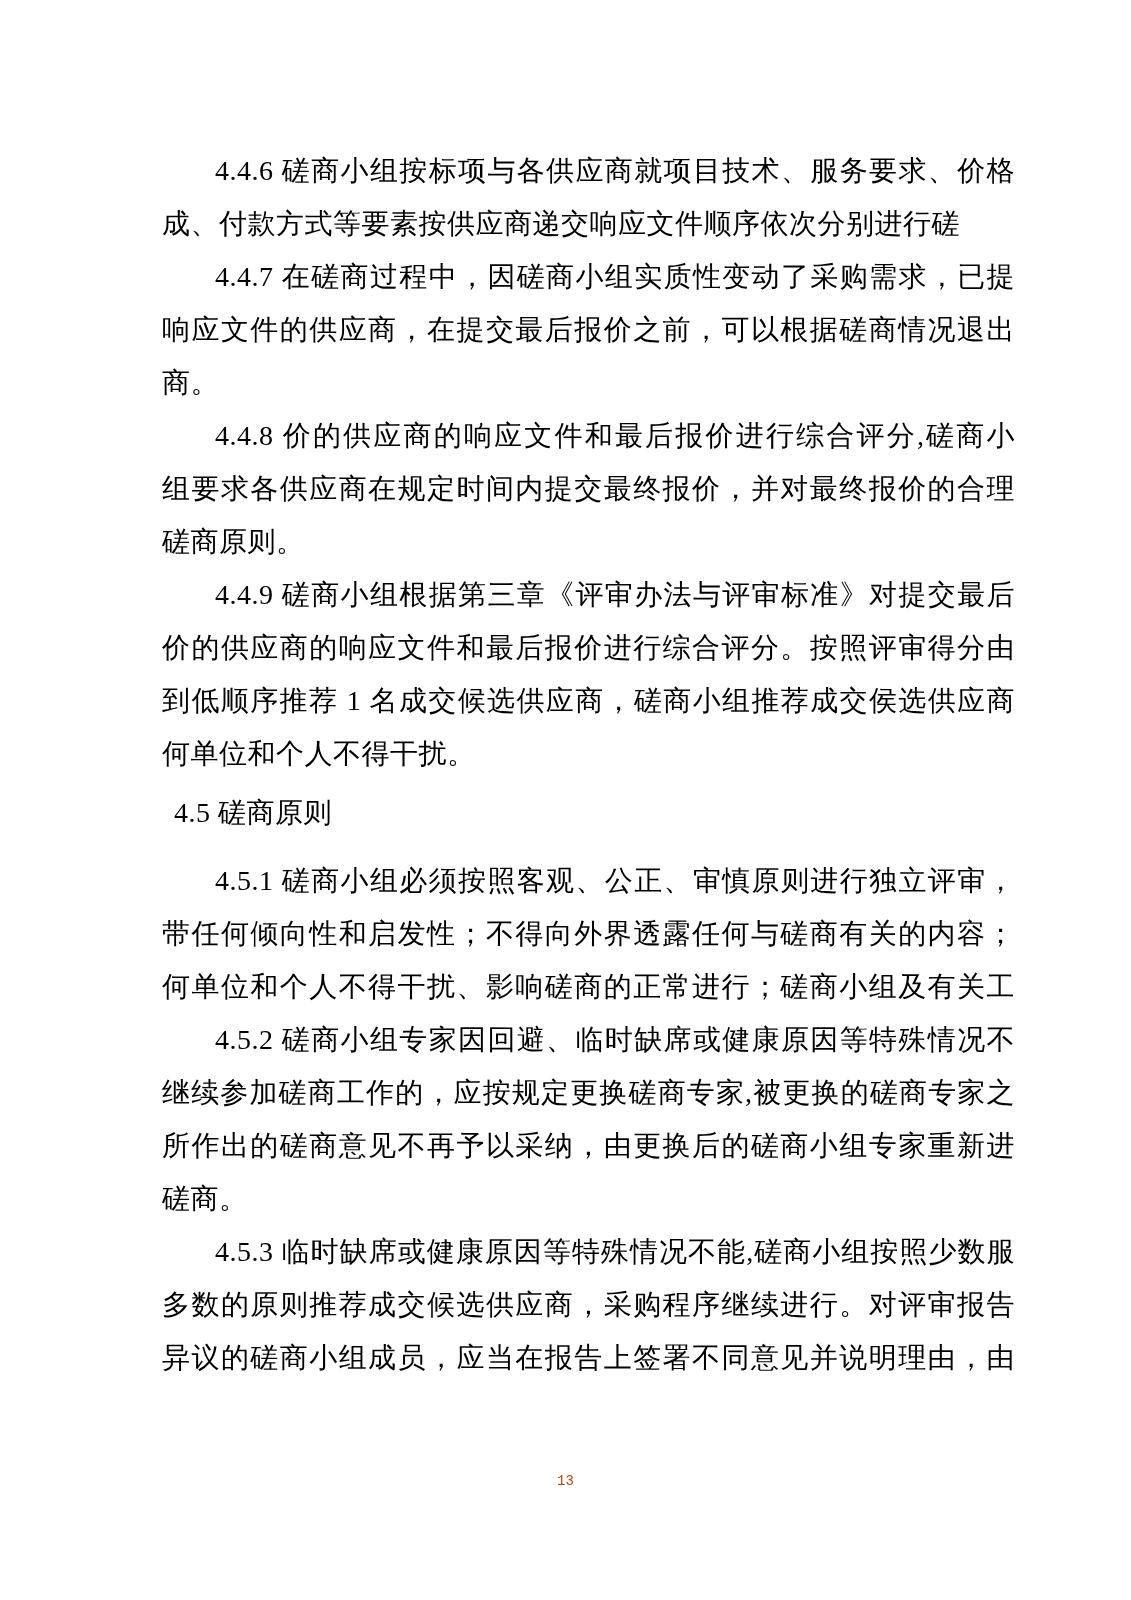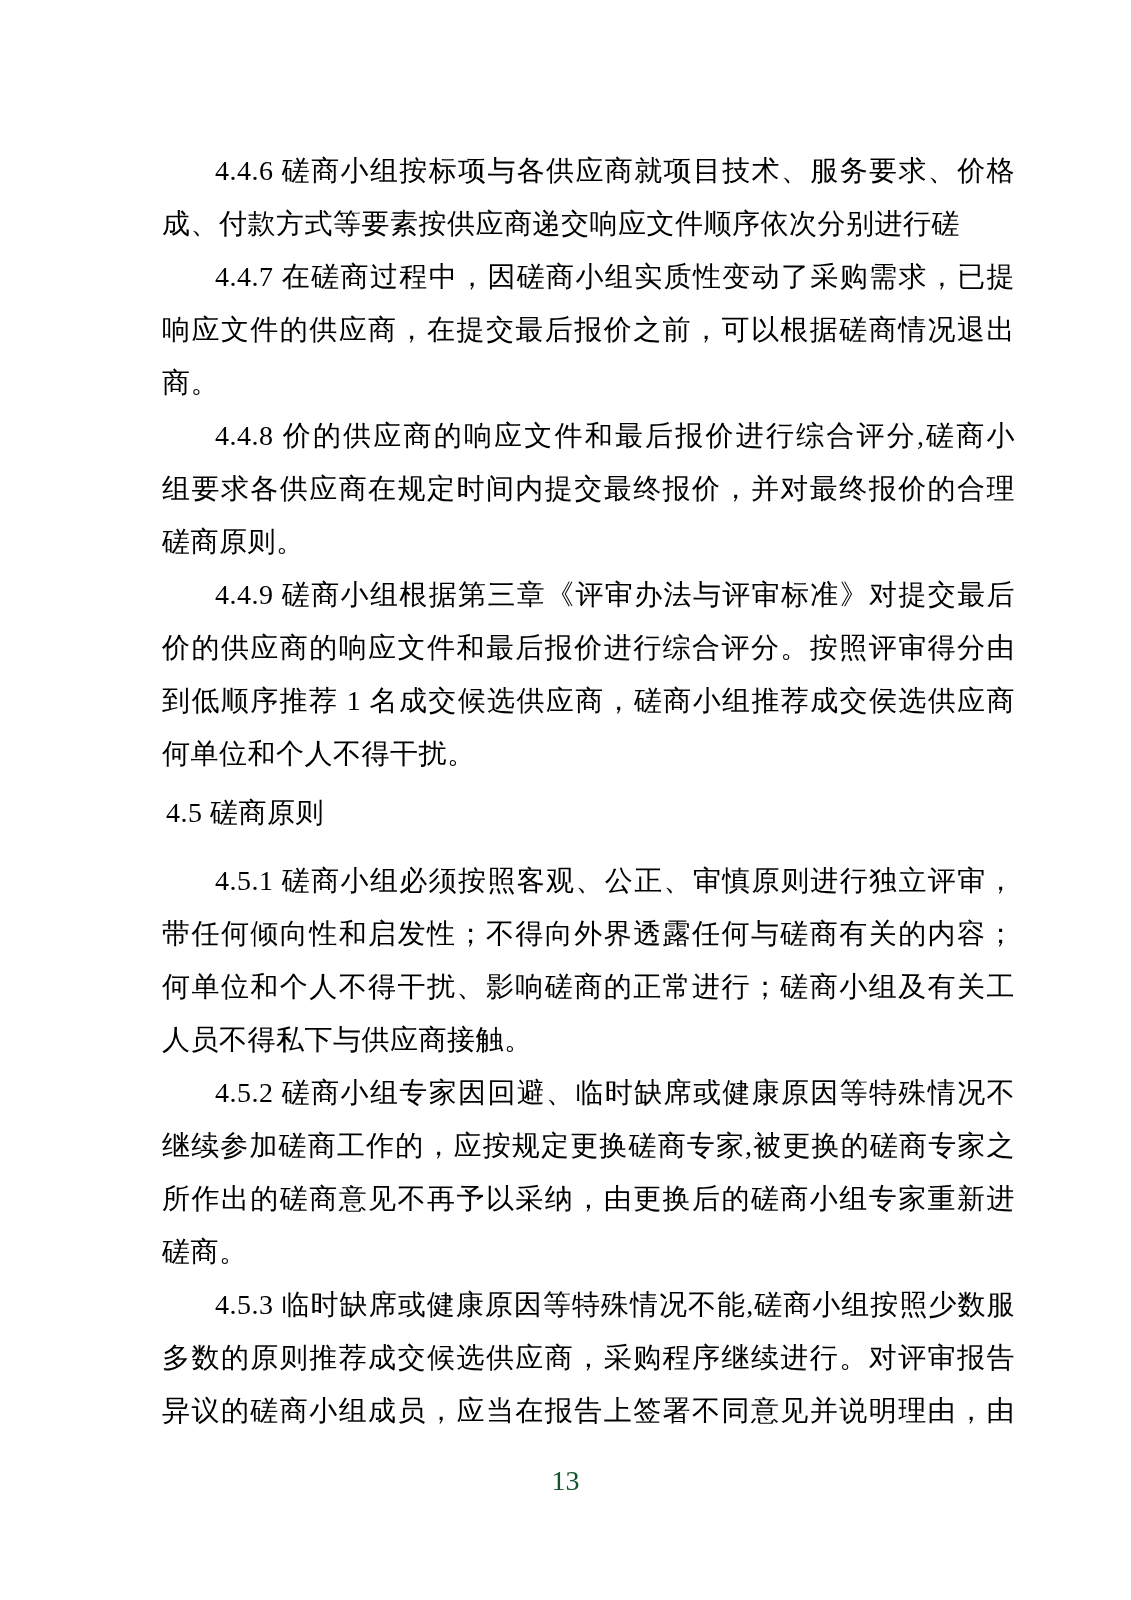--- a/index.html
+++ b/index.html
@@ -26,21 +26,21 @@
   .content {
     position: absolute;
     left: 162px;
     top: 144px;
     width: 853px;
   }
   .para {
     margin: 0;
   }
   .para.heading {
-    margin: 6px 0 15px 4px;
+    margin: 6px 0 15px 12px;
   }
   .line {
     font-size: 28px;
     line-height: 53px;
     height: 53px;
     overflow: hidden;
     text-align: left;
     letter-spacing: 0.5px;
   }
   .line.justified {
@@ -56,23 +56,24 @@
     text-indent: 0;
   }
   .page-footer {
     position: absolute;
     left: 0;
     top: 1468px;
     width: 1131px;
     text-align: center;
   }
   .page-number {
-    font-size: 28px;
+    font-size: 14px;
     line-height: 26px;
-    color: #14532d;
+    color: #c2410c;
+    font-family: Liberation Mono, monospace;
   }
 </style>
 </head>
 <body>
 
 <div class="page">
   <main class="content" id="content">
       <div class="para body">
         <div class="line justified first-line">4.4.6 磋商小组按标项与各供应商就项目技术、服务要求、价格构</div>
         <div class="line">成、付款方式等要素按供应商递交响应文件顺序依次分别进行磋商。</div>
@@ -93,21 +94,20 @@
         <div class="line justified">到低顺序推荐 1 名成交候选供应商，磋商小组推荐成交侯选供应商的</div>
         <div class="line">何单位和个人不得干扰。</div>
       </div>
       <div class="para heading">
         <div class="line">4.5 磋商原则</div>
       </div>
       <div class="para body">
         <div class="line justified first-line">4.5.1 磋商小组必须按照客观、公正、审慎原则进行独立评审，不</div>
         <div class="line justified">带任何倾向性和启发性；不得向外界透露任何与磋商有关的内容；任</div>
         <div class="line justified">何单位和个人不得干扰、影响磋商的正常进行；磋商小组及有关工作</div>
-        <div class="line">人员不得私下与供应商接触。</div>
       </div>
       <div class="para body">
         <div class="line justified first-line">4.5.2 磋商小组专家因回避、临时缺席或健康原因等特殊情况不能</div>
         <div class="line justified">继续参加磋商工作的，应按规定更换磋商专家,被更换的磋商专家之前</div>
         <div class="line justified">所作出的磋商意见不再予以采纳，由更换后的磋商小组专家重新进行</div>
         <div class="line">磋商。</div>
       </div>
       <div class="para body">
         <div class="line justified first-line">4.5.3 临时缺席或健康原因等特殊情况不能,磋商小组按照少数服从</div>
         <div class="line justified">多数的原则推荐成交候选供应商，采购程序继续进行。对评审报告有</div>

